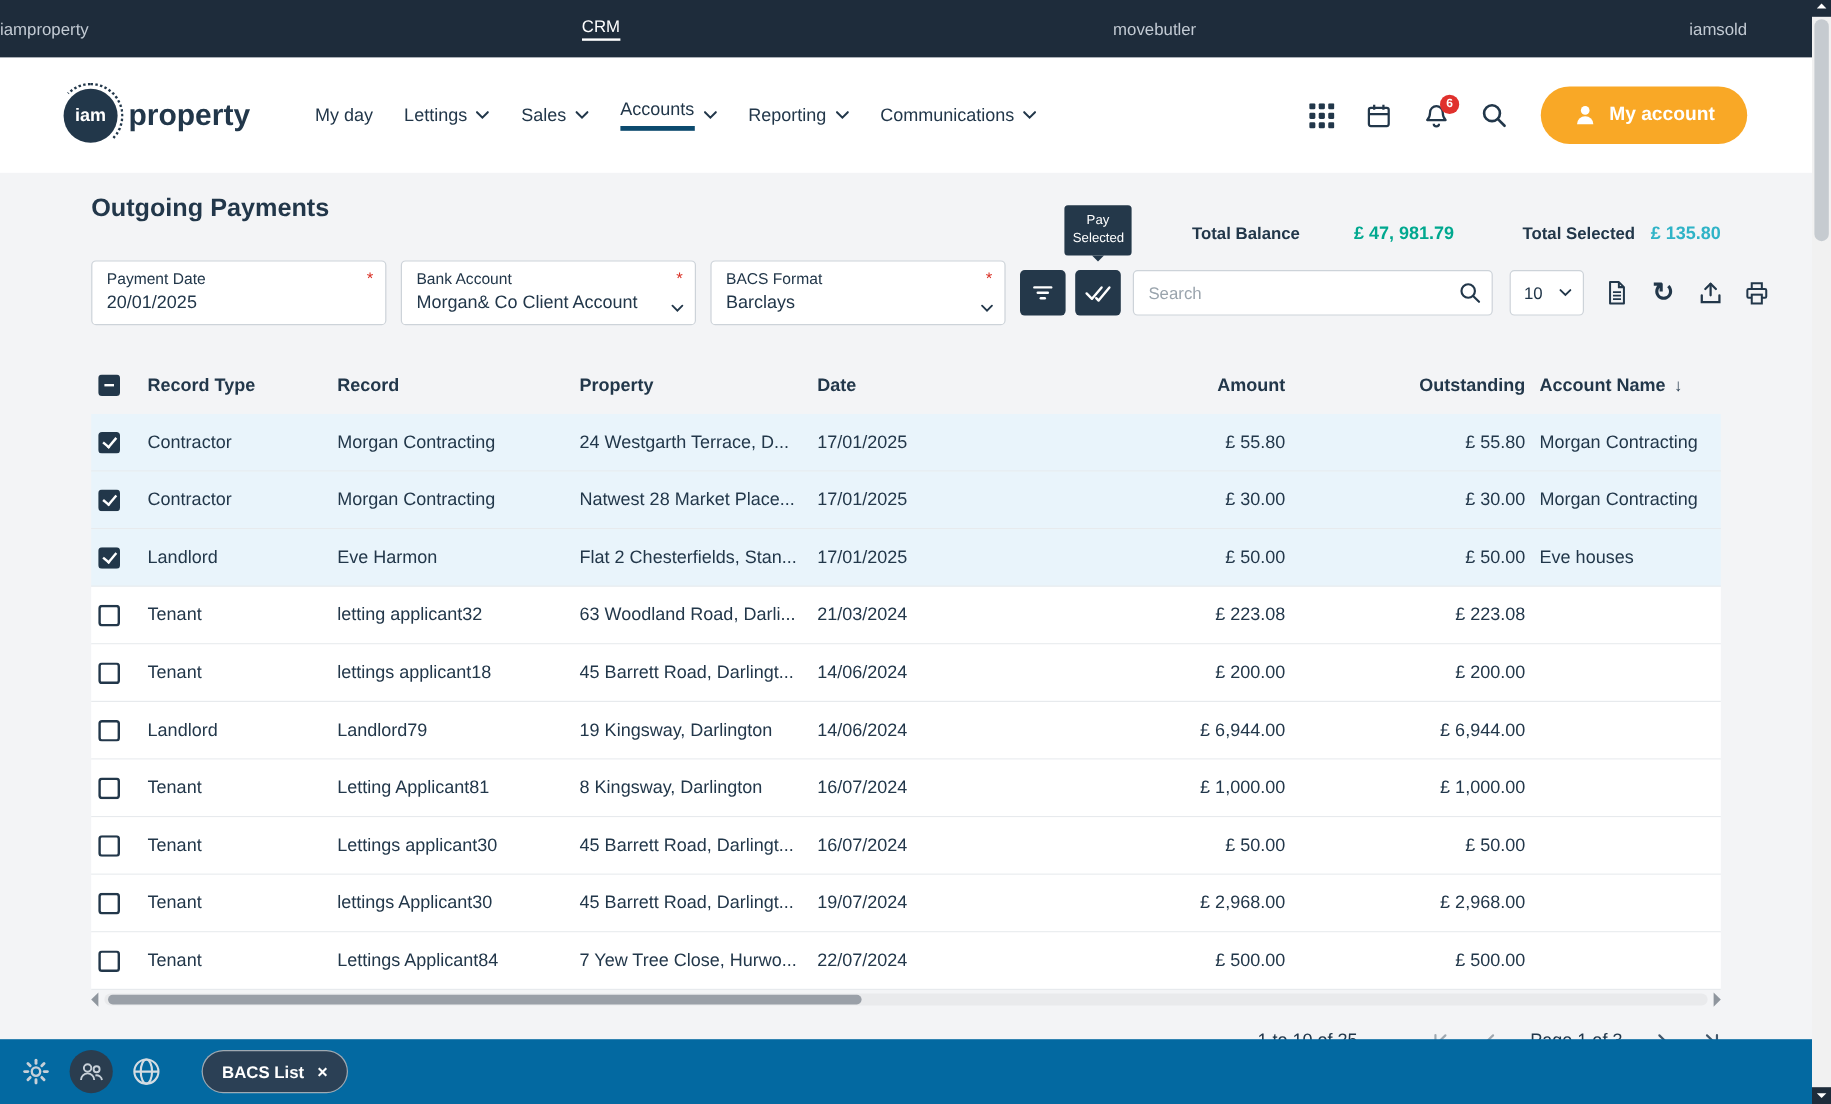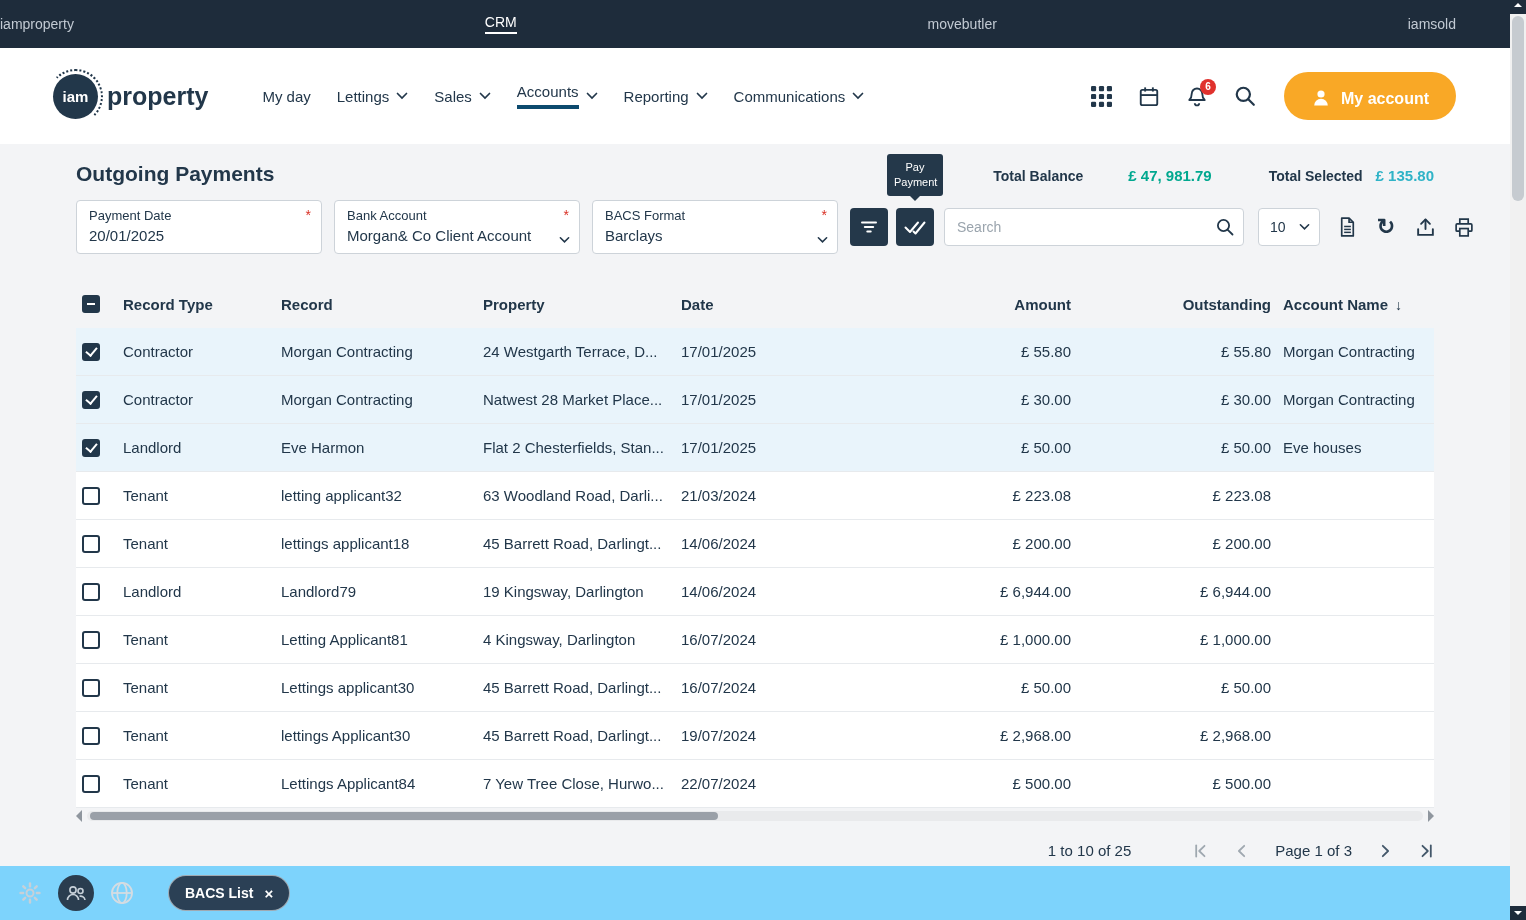--- a/index.html
+++ b/index.html
@@ -37,29 +37,29 @@
   .nav-item .lbl.underlined { border-bottom:4px solid #0c4a6e; padding-bottom:5px; }
   .header-icons { display:flex; align-items:center; gap:26px; margin-left:auto; }
   .icon-btn { position:relative; cursor:pointer; display:flex; align-items:center; justify-content:center; }
   .badge {
     position:absolute; top:-7px; right:-8px; min-width:16px; height:16px; border-radius:8px;
     background:#E0312D; color:#fff; font-size:10px; font-weight:bold;
     display:flex; align-items:center; justify-content:center; padding:0 3px;
   }
   .my-account {
     margin-left:28px; height:48px; border-radius:26px; background:#F9A826;
-    display:flex; align-items:flex-end; gap:10px; padding:12px 27px;
+    display:flex; align-items:center; gap:10px; padding:0 27px;
     color:#FFFFFF; font-size:16px; font-weight:bold; cursor:pointer; border:none; white-space:nowrap;
   }
 
   
   .content { padding:18px 0 0 76px; }
   .inner { width:1358px; }
 
-  .page-head { display:flex; align-items:baseline; }
+  .page-head { display:flex; align-items:baseline;flex-direction:column; }
   .page-title { font-size:21px; font-weight:bold; color:#22374A; }
   .totals { margin-left:auto; display:flex; align-items:baseline; gap:13px; font-size:14px; font-weight:bold; }
   .tb-val { color:#00A88F; font-size:15px;margin-left:32px; }
   .ts-label { margin-left:44px; }
   .ts-val { color:#2FB3C7; font-size:15px; }
 
   
   .filters-row { margin-top:14px; display:flex; align-items:center; position:relative; }
   .filter-box {
     width:246px; height:54px; background:#fff; border:1px solid #CDD3D9; border-radius:4px;
@@ -140,21 +140,21 @@
   .hs-track { flex:1; height:10px; background:#E9EAEC; border-radius:5px; margin:0 5px; position:relative; }
   .hs-thumb { position:absolute; left:3px; top:1px; height:8px; width:47%; background:#9AA0A8; border-radius:4px; cursor:pointer; }
 
   
   .pagination { width:1358px; display:flex; justify-content:flex-end; margin-top:20px; font-size:15px; }
   .pager { display:flex; align-items:center; gap:25px; margin-left:62px; }
   .pg-btn { cursor:pointer; display:flex; align-items:center; }
 
   
   .footer {
-    position:absolute; left:0; bottom:0; width:1526px; height:54px; background:#7dd3fc;
+    position:absolute; left:0; bottom:0; width:1526px; height:54px; background:#0369a1;
     display:flex; align-items:center; padding-left:12px; gap:10px;
   }
   .footer-icon { width:36px; height:36px; border-radius:50%; display:flex; align-items:center; justify-content:center; cursor:pointer; }
   .footer-icon.circled { background:#2A3D4F; }
   .tab-pill {
     margin-left:18px; height:36px; border-radius:18px; background:#2B4055;
     border:1px solid rgba(255,255,255,0.55); color:#fff;
     display:flex; align-items:center; gap:11px; padding:0 16px;
     font-size:14px; font-weight:bold; cursor:pointer;
   }
@@ -327,21 +327,21 @@
         <span>
           <svg width="20" height="20" viewBox="0 0 20 20">
             <line x1="3" y1="5.5" x2="17" y2="5.5" stroke="#fff" stroke-width="2" stroke-linecap="round"></line>
             <line x1="5.8" y1="10" x2="14.2" y2="10" stroke="#fff" stroke-width="2" stroke-linecap="round"></line>
             <line x1="8.3" y1="14.5" x2="11.7" y2="14.5" stroke="#fff" stroke-width="2" stroke-linecap="round"></line>
           </svg>
         </span>
       </div>
 
       <div class="checkall-wrap">
-        <div class="tooltip">Pay Payment</div>
+        <div class="tooltip">Pay Selected</div>
         <div class="dark-btn">
           <span>
             <svg width="22" height="17" viewBox="0 0 22 17">
               <polyline points="1.5,8.5 6,13 14,3.5" fill="none" stroke="#fff" stroke-width="2" stroke-linecap="round" stroke-linejoin="round"></polyline>
               <polyline points="9.5,12.5 11.5,14.5 20.5,3.5" fill="none" stroke="#fff" stroke-width="2" stroke-linecap="round" stroke-linejoin="round"></polyline>
             </svg>
           </span>
         </div>
       </div>
 
@@ -481,21 +481,21 @@
         <div class="cell num">£ 6,944.00</div>
         <div class="cell num">£ 6,944.00</div>
         <div class="cell acct"></div>
       </div>
           <div class="trow">
         <div class="cell chk">
               <span class="checkbox"></span>
             </div>
         <div class="cell">Tenant</div>
         <div class="cell">Letting Applicant81</div>
-        <div class="cell">4 Kingsway, Darlington</div>
+        <div class="cell">8 Kingsway, Darlington</div>
         <div class="cell">16/07/2024</div>
         <div class="cell num">£ 1,000.00</div>
         <div class="cell num">£ 1,000.00</div>
         <div class="cell acct"></div>
       </div>
           <div class="trow">
         <div class="cell chk">
               <span class="checkbox"></span>
             </div>
         <div class="cell">Tenant</div>

